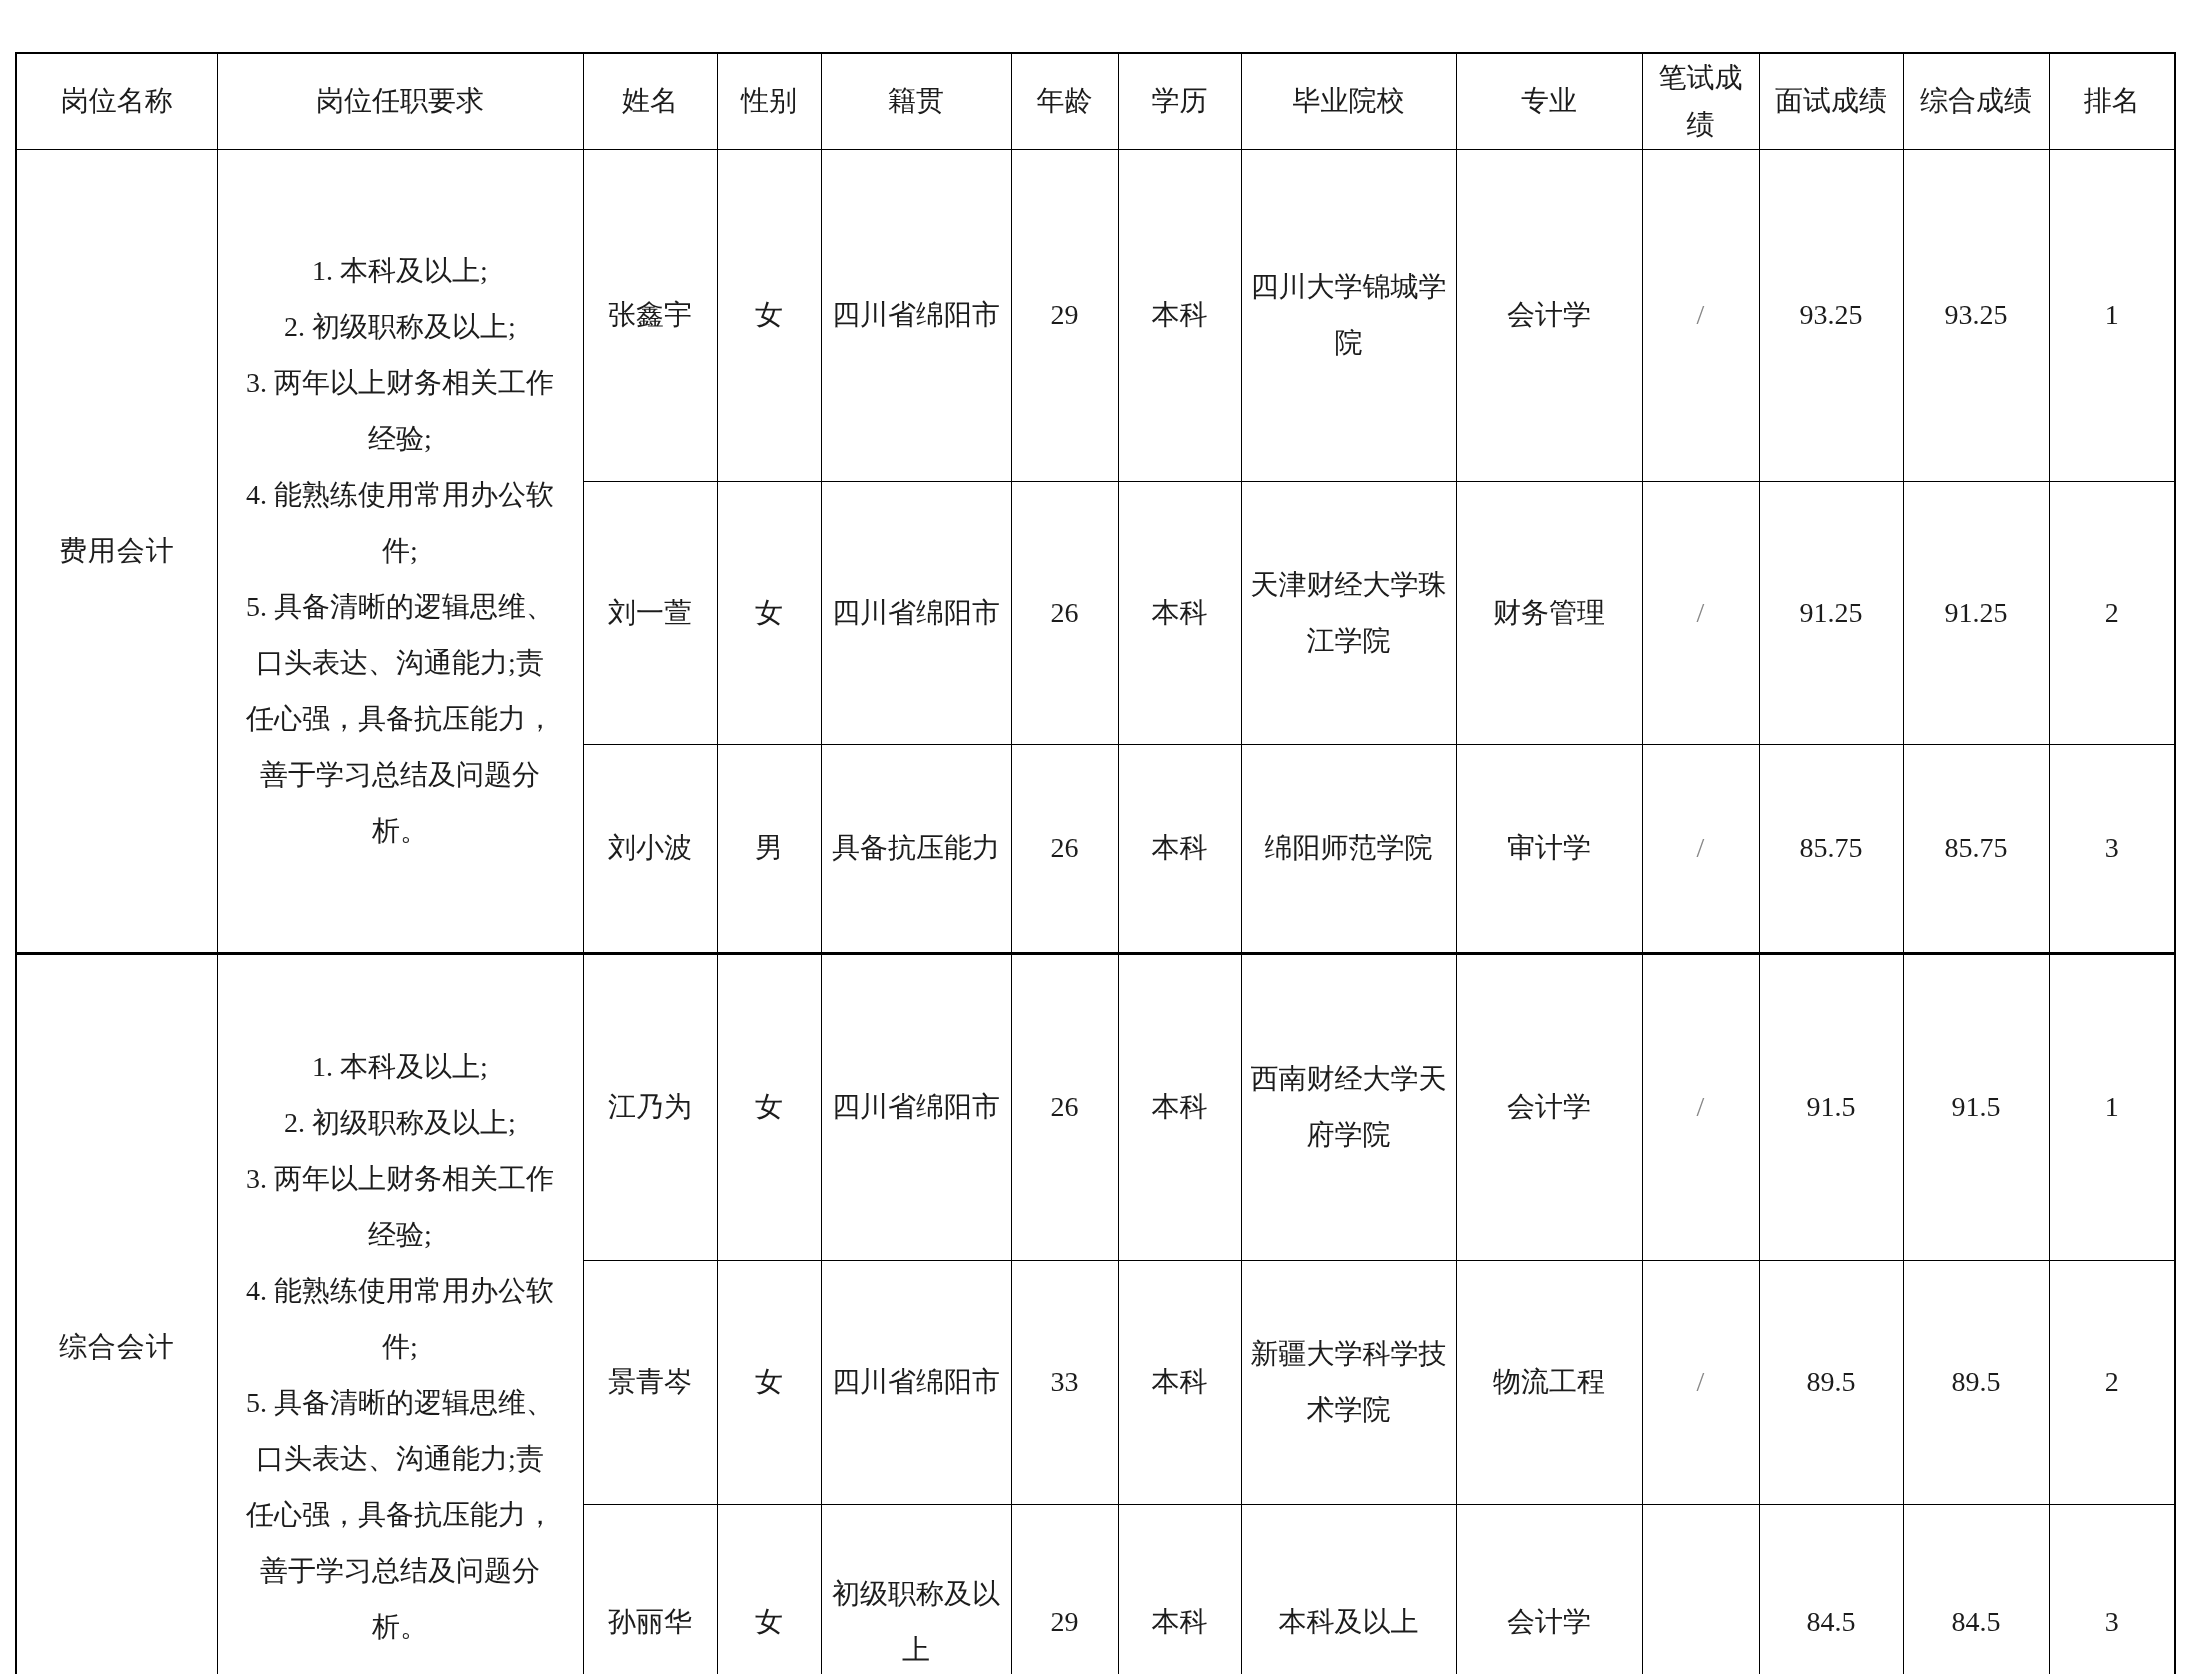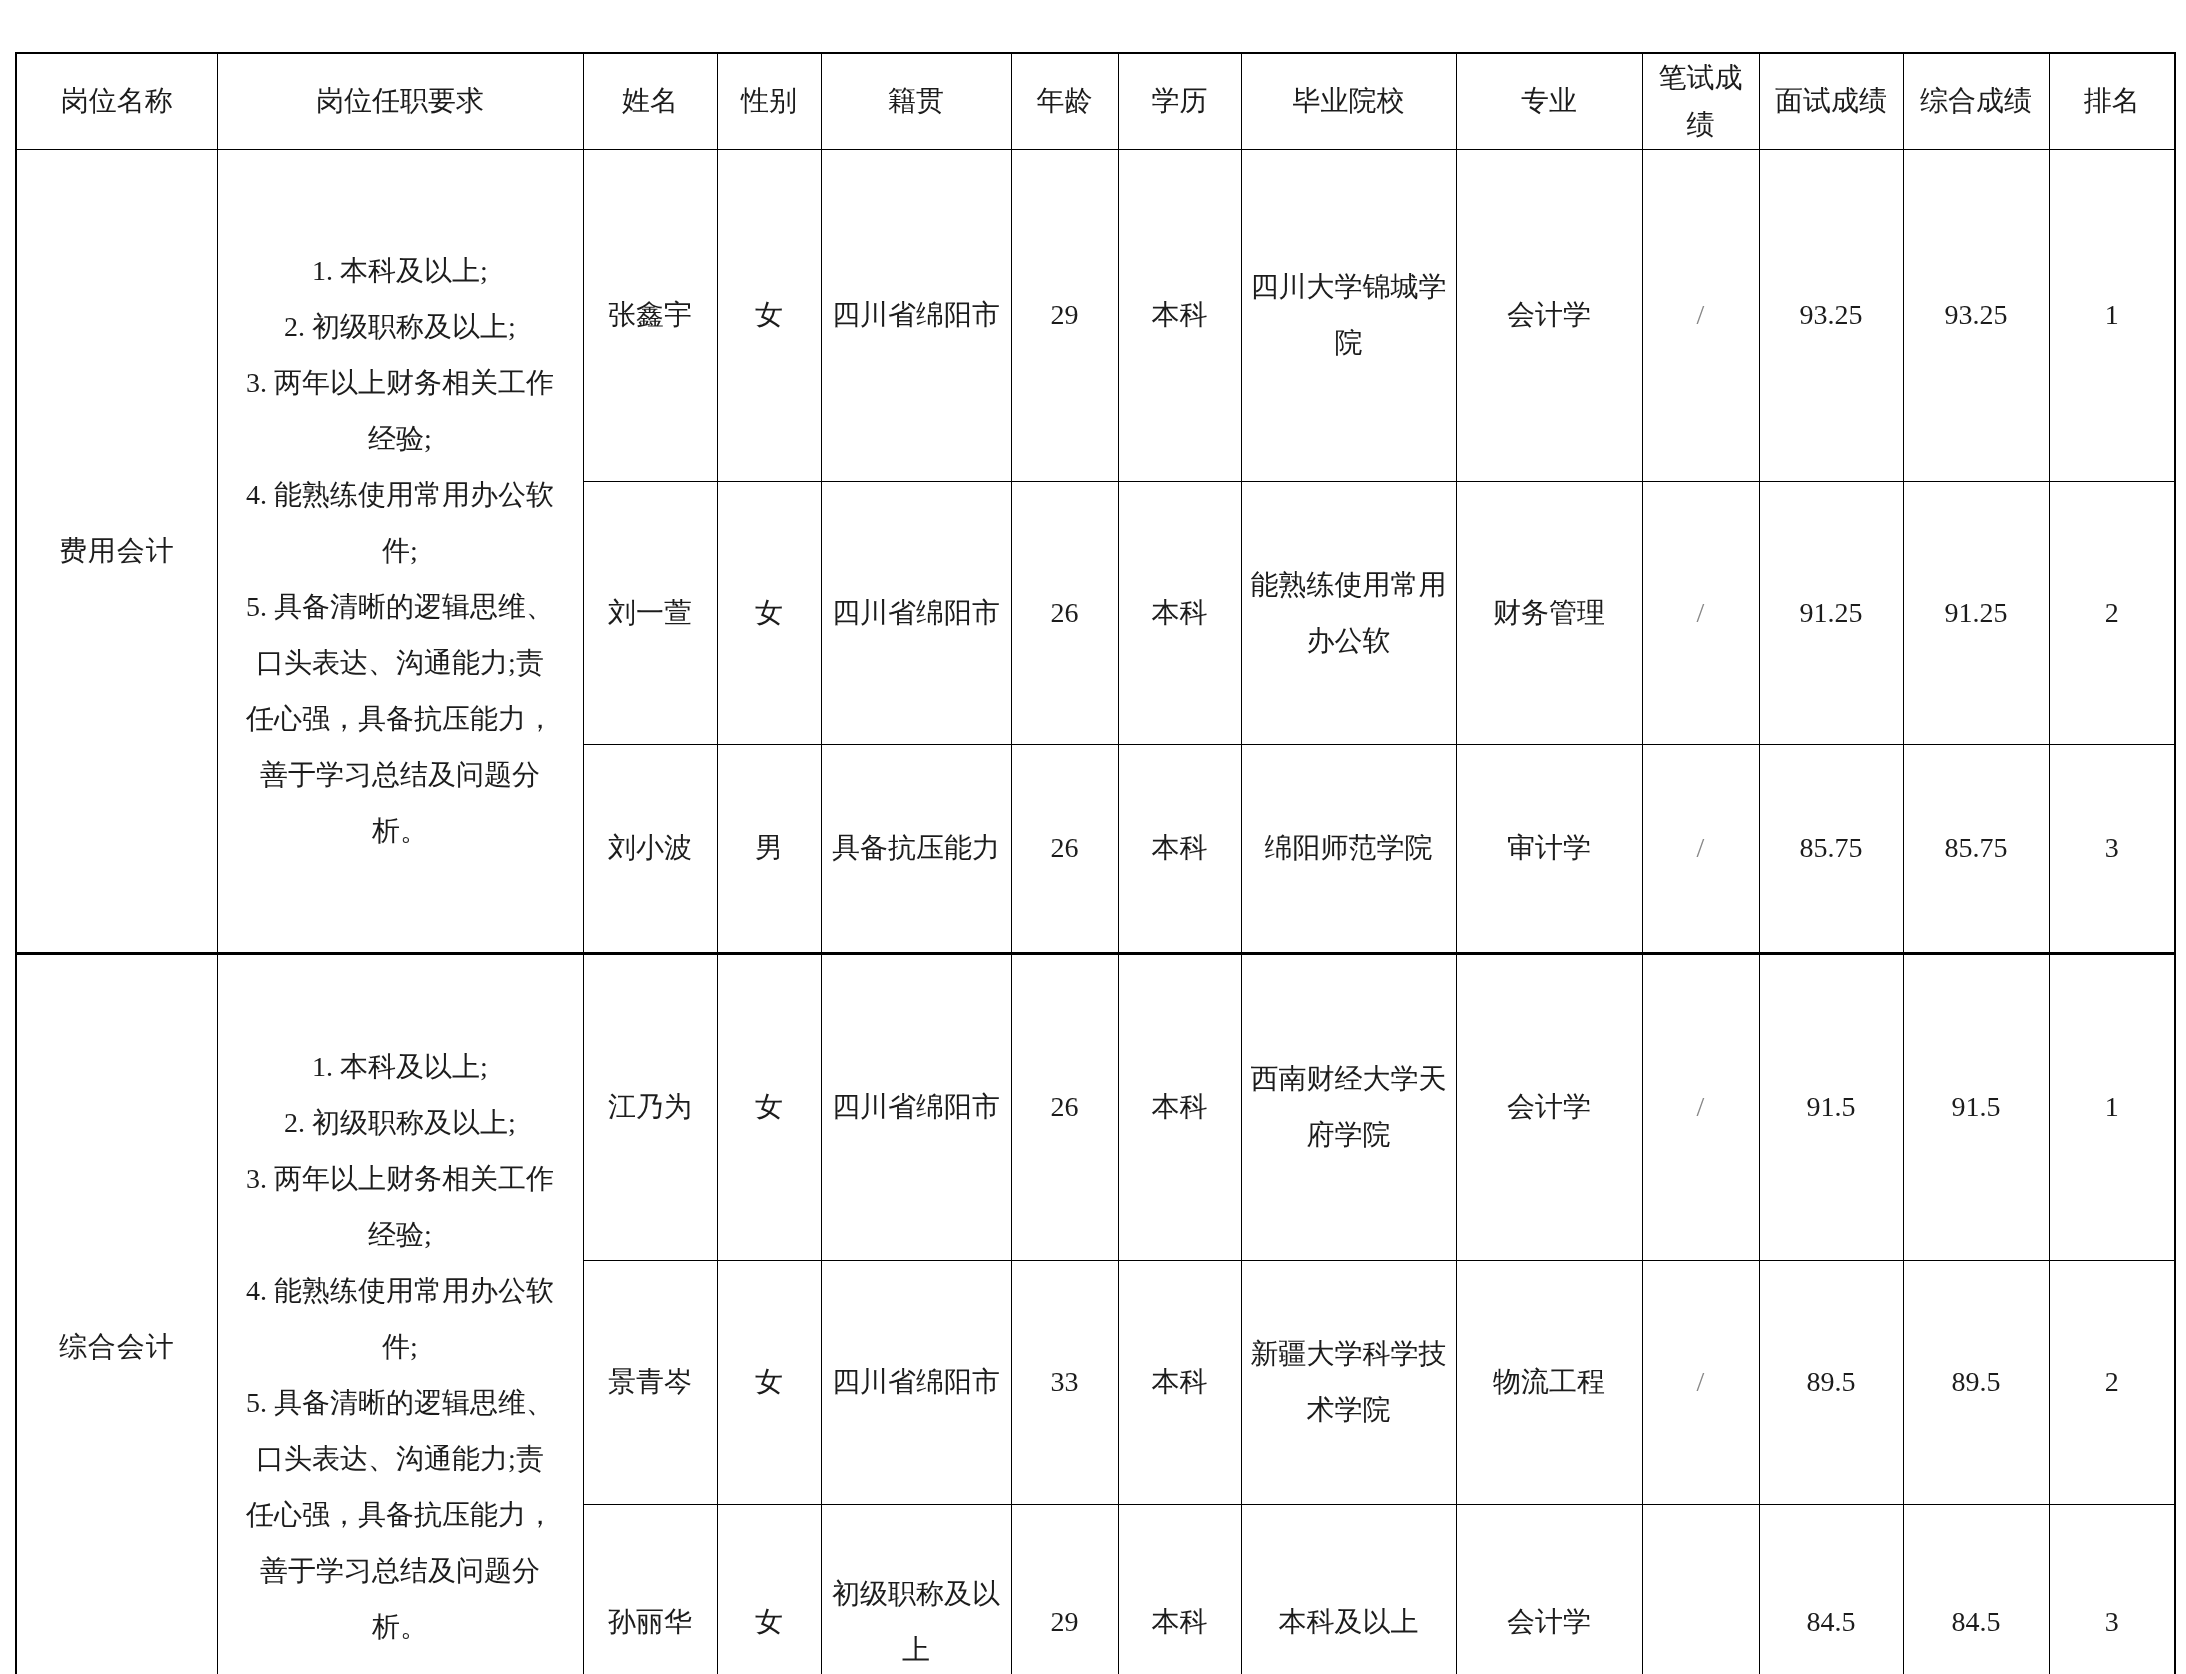--- a/index.html
+++ b/index.html
@@ -124,21 +124,21 @@
       <td>93.25</td>
       <td>93.25</td>
       <td>1</td>
     </tr>
     <tr style="height:263px">
       <td>刘一萱</td>
       <td>女</td>
       <td>四川省绵阳市</td>
       <td>26</td>
       <td>本科</td>
-      <td>能熟练使用常用办公软</td>
+      <td>天津财经大学珠江学院</td>
       <td>财务管理</td>
       <td class="wscore">/</td>
       <td>91.25</td>
       <td>91.25</td>
       <td>2</td>
     </tr>
     <tr style="height:209px">
       <td>刘小波</td>
       <td>男</td>
       <td>具备抗压能力</td>

